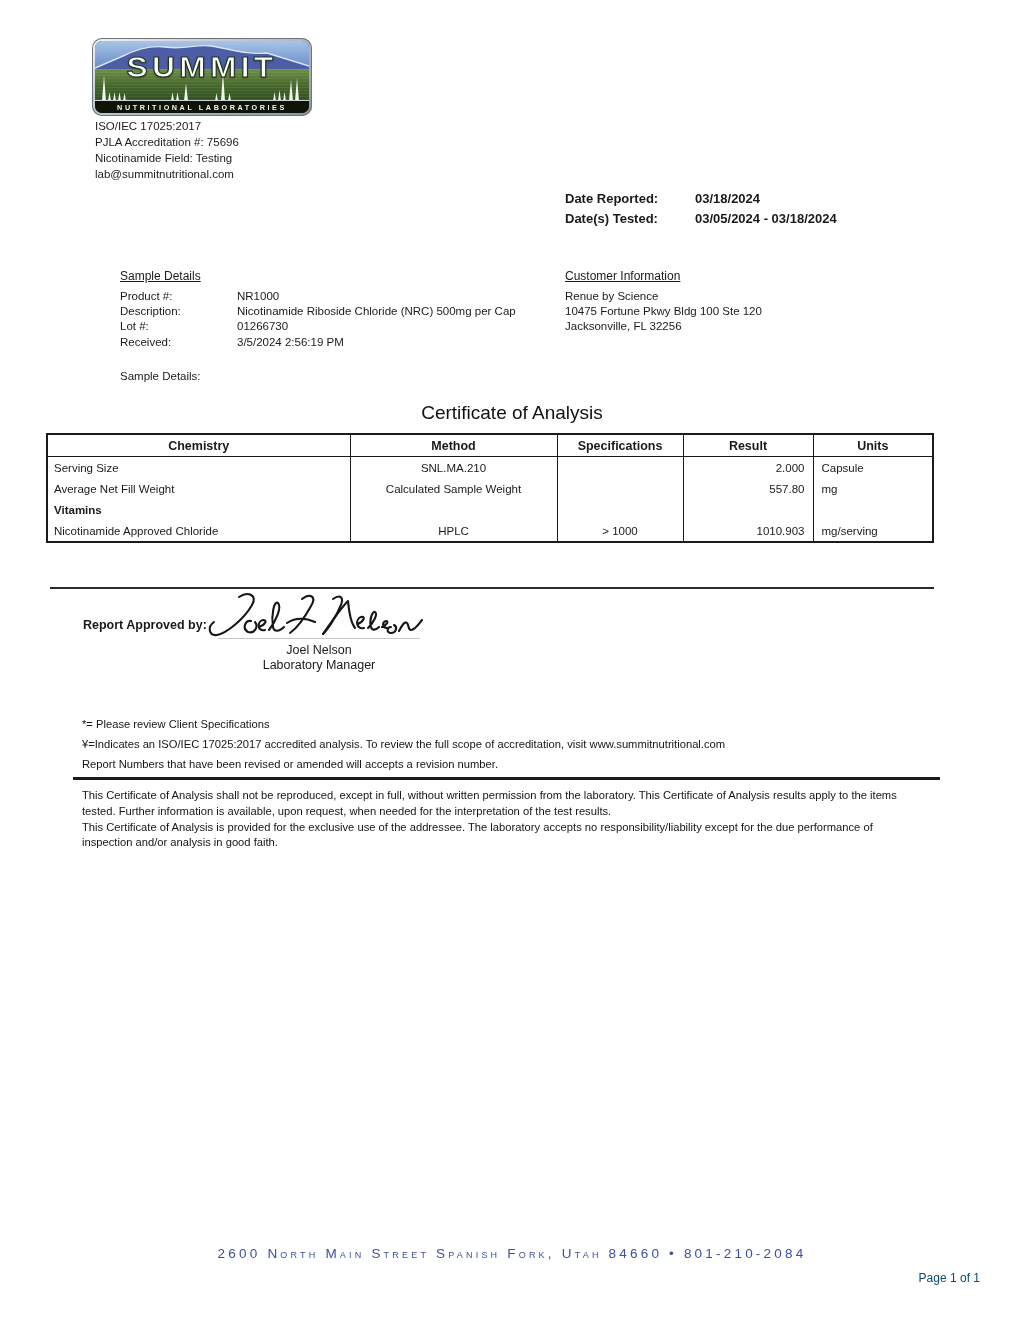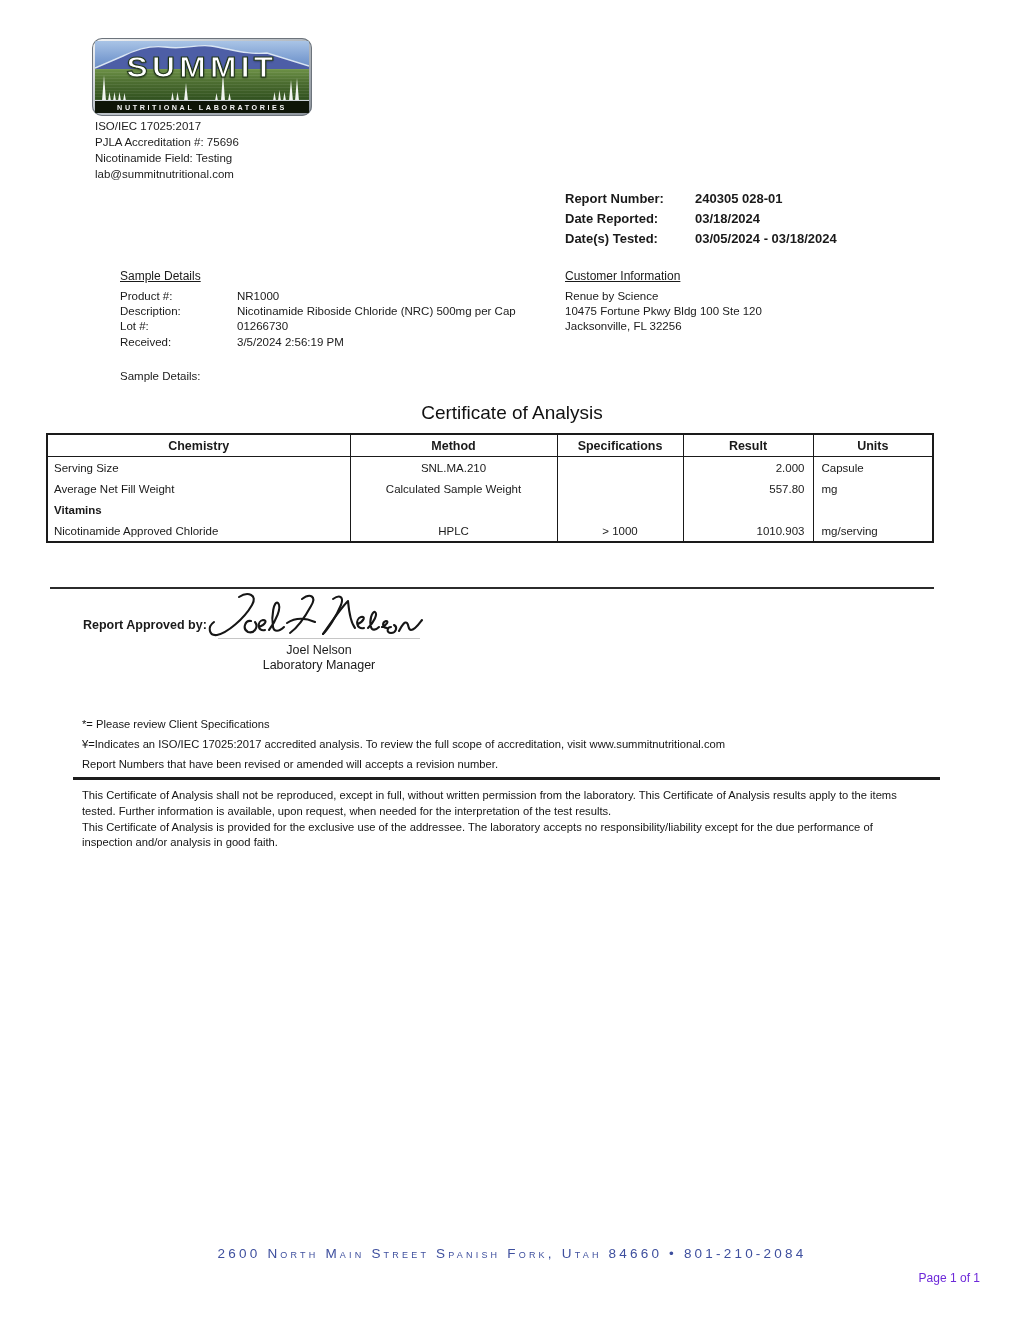--- a/index.html
+++ b/index.html
@@ -3,21 +3,21 @@
 <meta charset="utf-8">
 <style>
   html,body{margin:0;padding:0;background:#ffffff;}
   body{width:1024px;height:1325px;font-family:"Liberation Sans",sans-serif;color:#1a1a1a;position:relative;overflow:hidden;}
   .page{position:absolute;inset:0;background:#ffffff;}
 
   
   .logo-frame{position:absolute;left:92px;top:38px;width:220px;height:78px;border-radius:10px;
     background:linear-gradient(155deg,#f2f4f6 0%,#c3c9cf 38%,#8d949c 100%);
     padding:3px;box-sizing:border-box;box-shadow:0 0 0 1px #6d747c inset;}
-  .logo-inner{position:relative;width:100%;height:100%;border-radius:1px;overflow:hidden;background:#44602c;}
+  .logo-inner{position:relative;width:100%;height:100%;border-radius:7px;overflow:hidden;background:#44602c;}
   .logo-sky{position:absolute;left:0;top:0;right:0;height:32px;background:linear-gradient(180deg,#a9c4e6 0%,#7d9fd2 55%,#6487bd 100%);}
   .logo-mountain{position:absolute;left:0;top:0;width:100%;height:32px;}
   .logo-field{position:absolute;left:0;top:28px;right:0;bottom:12px;
     background:linear-gradient(180deg,#6d9146 0%,#4a6b2f 45%,#2f4f1e 100%);}
   .logo-field:after{content:"";position:absolute;inset:0;
     background:repeating-linear-gradient(180deg,rgba(255,255,255,.07) 0 1px,transparent 1px 3px);}
   .logo-peaks{position:absolute;left:0;right:0;bottom:12px;height:30px;}
   .summit-wordmark{position:absolute;left:0;right:0;top:9px;text-align:center;
     font-size:30px;font-weight:700;letter-spacing:4px;color:#ffffff;
     -webkit-text-stroke:1.1px #22381a;text-shadow:0 1px 2px rgba(0,0,0,.55);
@@ -65,21 +65,21 @@
   
   .footnote{position:absolute;left:82px;font-size:11.2px;color:#151515;}
   .fn-1{top:718px;} .fn-2{top:738px;} .fn-3{top:758px;}
   .thick-line{position:absolute;left:73px;top:777px;width:867px;height:3px;background:#1c1c1c;}
   .disclaimer{position:absolute;left:82px;top:788px;width:838px;font-size:11.2px;line-height:15.8px;color:#151515;}
   .disclaimer p{margin:0;}
 
   
   .footer-address{position:absolute;left:0;right:0;top:1246px;text-align:center;
     font-variant:small-caps;letter-spacing:3.2px;font-size:13.5px;font-weight:400;}
-  .page-number{position:absolute;left:840px;top:1271px;width:140px;text-align:right;font-size:12px;color:#6d28d9;}
+  .page-number{position:absolute;left:840px;top:1271px;width:140px;text-align:right;font-size:12px;color:#0c4a6e;}
 </style>
 </head>
 <body>
 
 <div class="page">
 
   <div class="logo-frame">
     <div class="logo-inner">
       <div class="logo-sky"></div>
       <svg class="logo-mountain" width="214" height="32" viewBox="0 0 214 32">
@@ -116,24 +116,20 @@
 
   <div class="accreditation">
     <div>ISO/IEC 17025:2017</div>
     <div>PJLA Accreditation #: 75696</div>
     <div>Nicotinamide Field: Testing</div>
     <div>lab@summitnutritional.com</div>
   </div>
 
   <div class="report-meta">
     <div class="row">
-      <span class="lbl">Report Number:</span>
-      <span class="val">240305 028-01</span>
-    </div>
-    <div class="row">
       <span class="lbl">Date Reported:</span>
       <span class="val">03/18/2024</span>
     </div>
     <div class="row">
       <span class="lbl">Date(s) Tested:</span>
       <span class="val">03/05/2024 - 03/18/2024</span>
     </div>
   </div>
 
   <div class="block-heading sample-details-heading">Sample Details</div>

